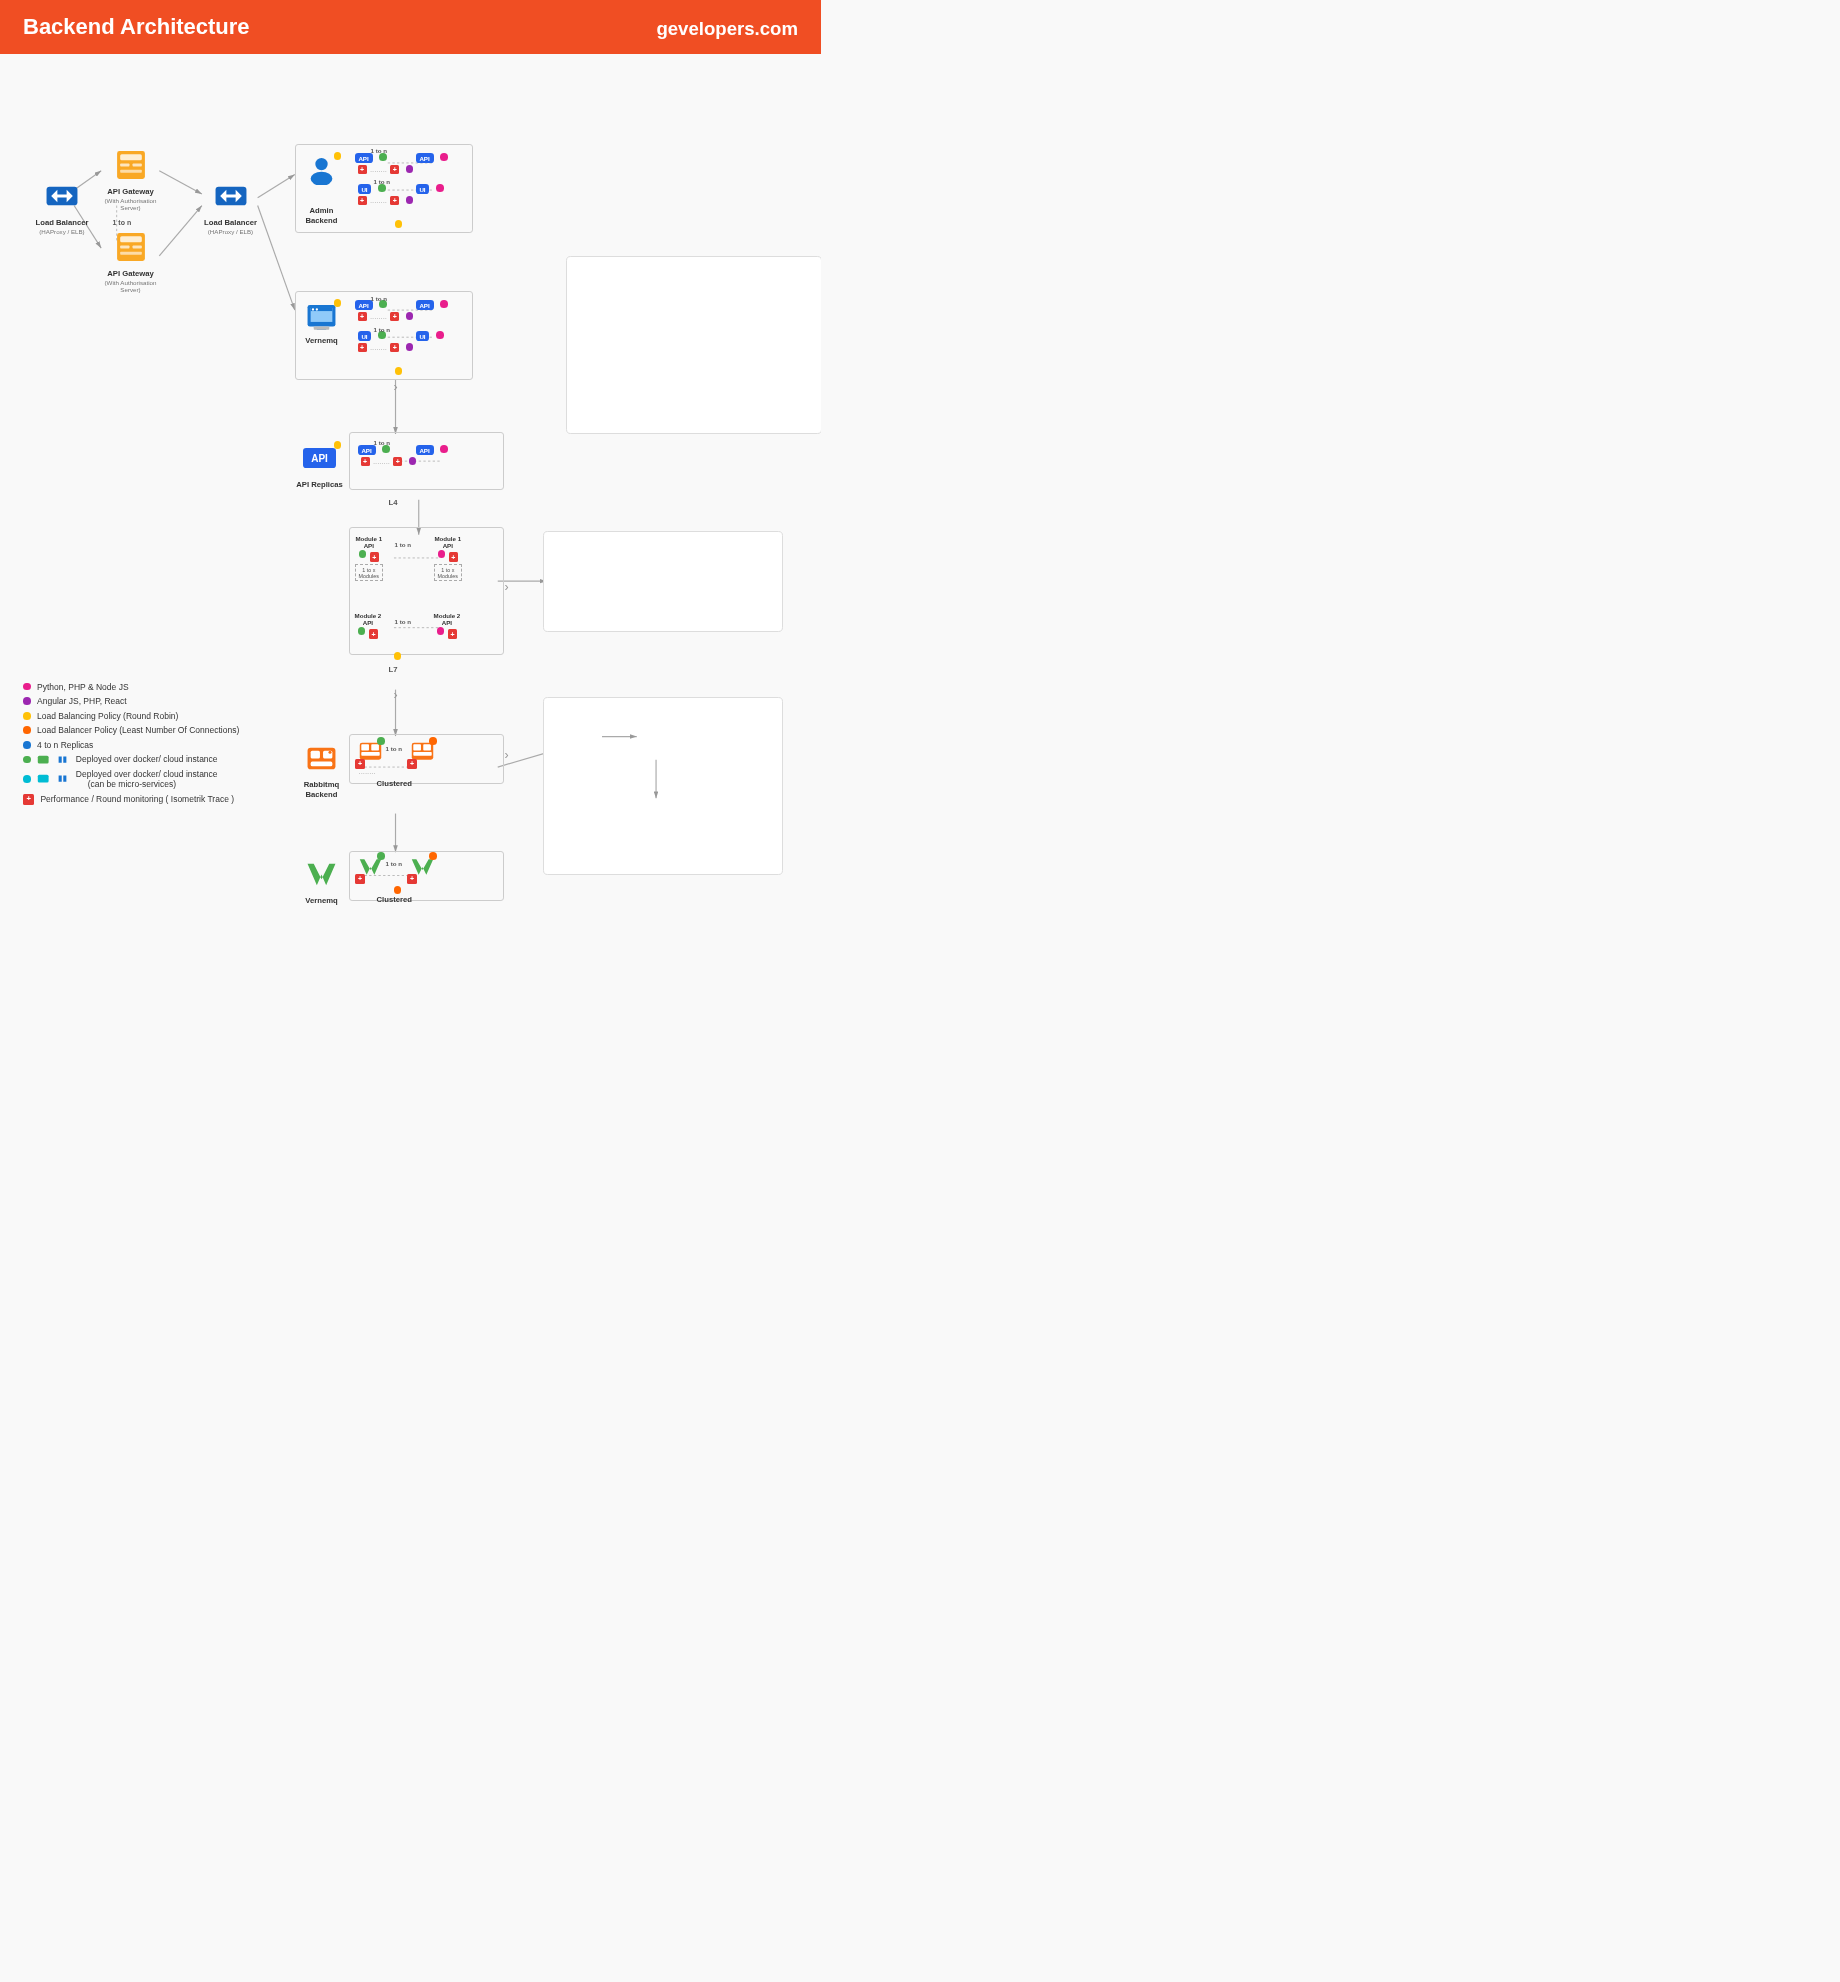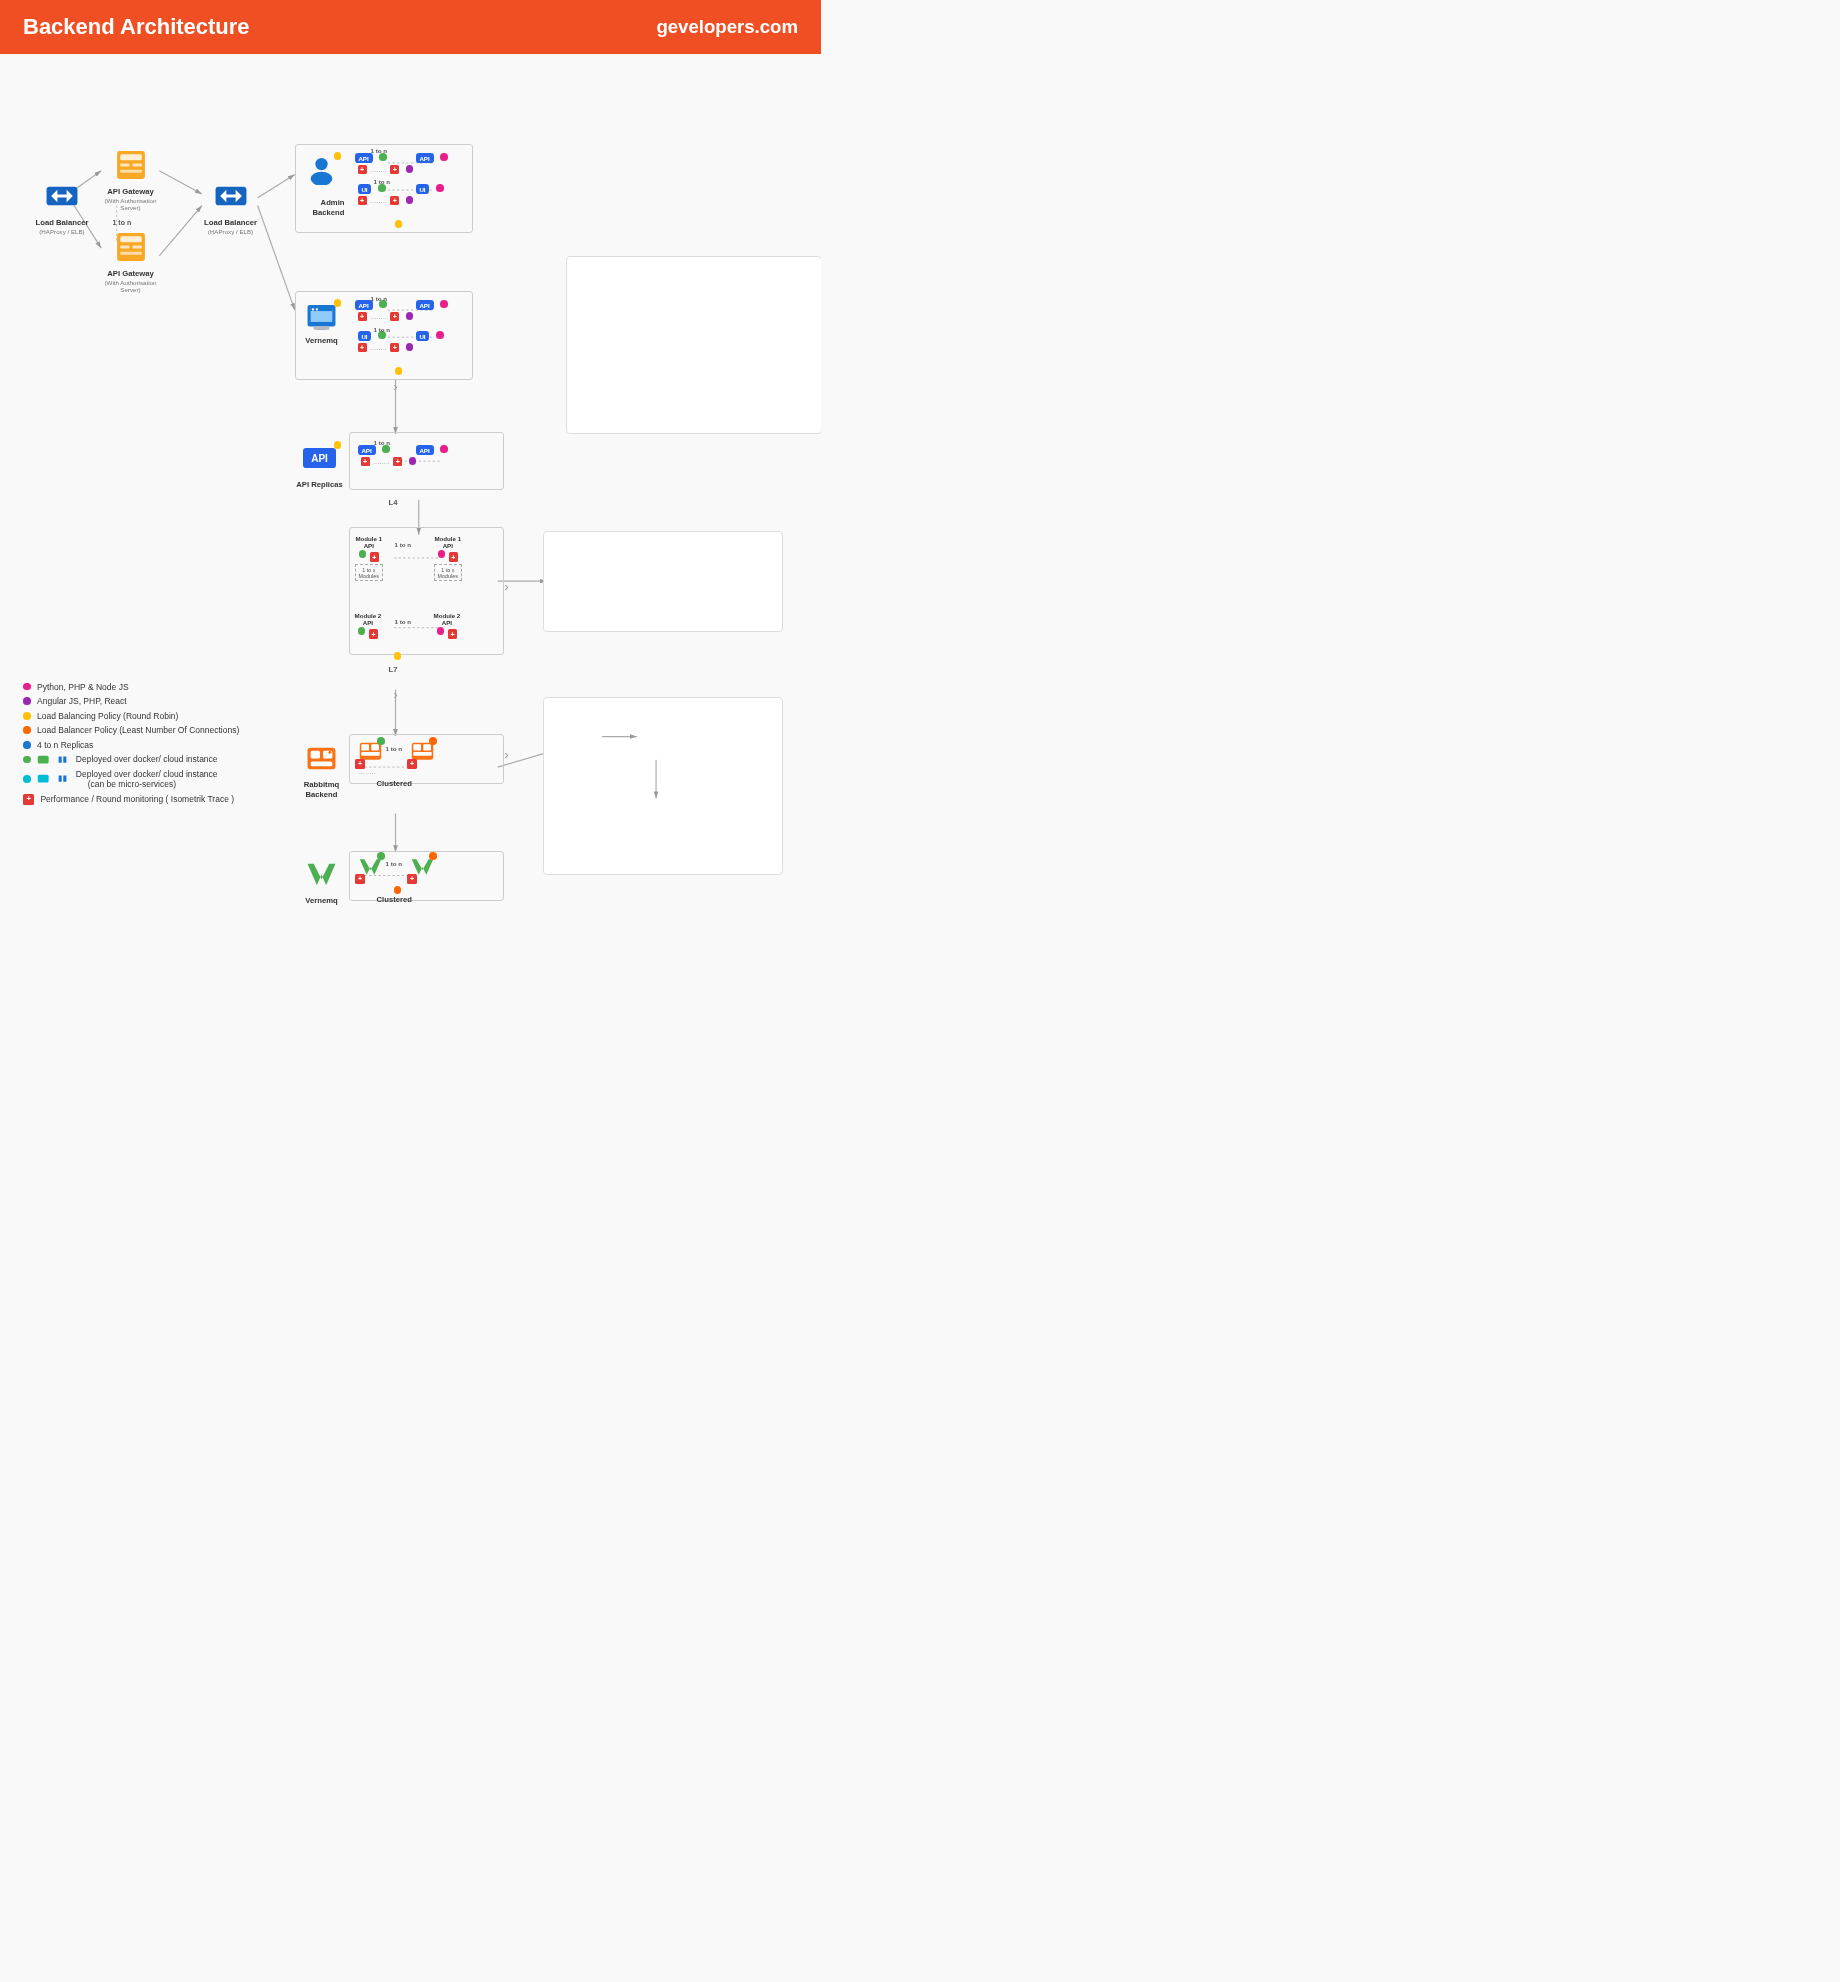--- a/index.html
+++ b/index.html
@@ -11,21 +11,21 @@
       position: relative;
       overflow-x: hidden;
     }
 
     
     .header {
       background: #f04e23;
       padding: 14px 23px;
       display: flex;
       justify-content: space-between;
-      align-items: center;
+      align-items: flex-end;
     }
     .header-title {
       color: white;
       font-size: 22px;
       font-weight: 800;
     }
     .header-domain {
       color: white;
       font-size: 18.6px;
       font-weight: 700;
@@ -288,21 +288,21 @@
     <div class="group-box" style="left:279px; top:74px; width:178px; height:89px;"></div>
 
     <div class="component" style="left:283px; top:81px; width:46px;">
       <div class="icon-box">
         <svg width="31" height="31" viewBox="0 0 40 40">
           <circle cx="20" cy="13" r="8" fill="#1976d2"></circle>
           <ellipse cx="20" cy="32" rx="14" ry="9" fill="#1976d2"></ellipse>
         </svg>
       </div>
       <div class="dot dot-yellow" style="position:absolute; top:1.5px; right:3.1px;"></div>
-      <div class="component-label" style="margin-top:10px;text-align:right;">Admin
+      <div class="component-label" style="margin-top:18px;">Admin
 Backend</div>
     </div>
 
     <div style="position:absolute; left:339px; top:80px;">
       <span class="api-badge" style="font-size:6.2px; padding:1.5px 3.9px;">API</span>
       <div class="dot dot-green" style="display:inline-block; margin-left:3.1px; vertical-align:middle;"></div>
     </div>
     <div style="position:absolute; left:355px; top:77px; font-size:6.2px; color:#555; font-weight:600;">1 to n</div>
     <div style="position:absolute; left:400px; top:80px;">
       <span class="api-badge" style="font-size:6.2px; padding:1.5px 3.9px;">API</span>

